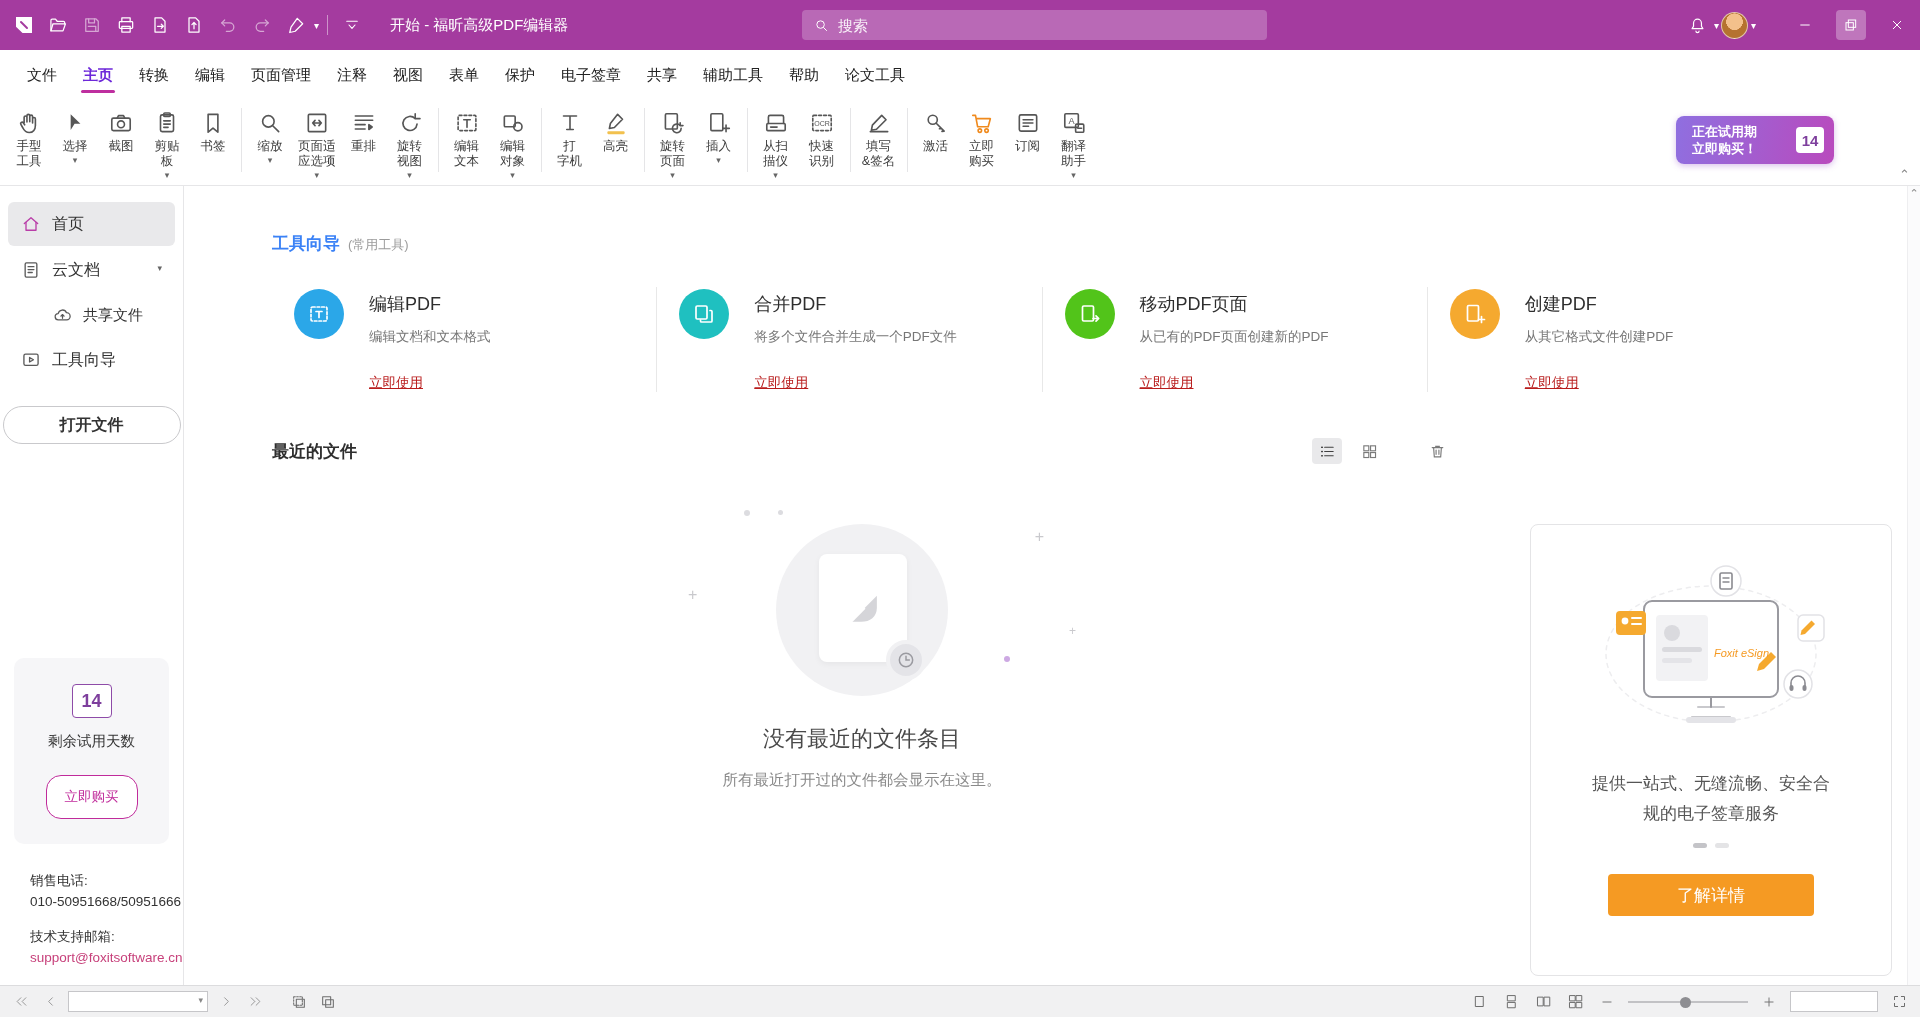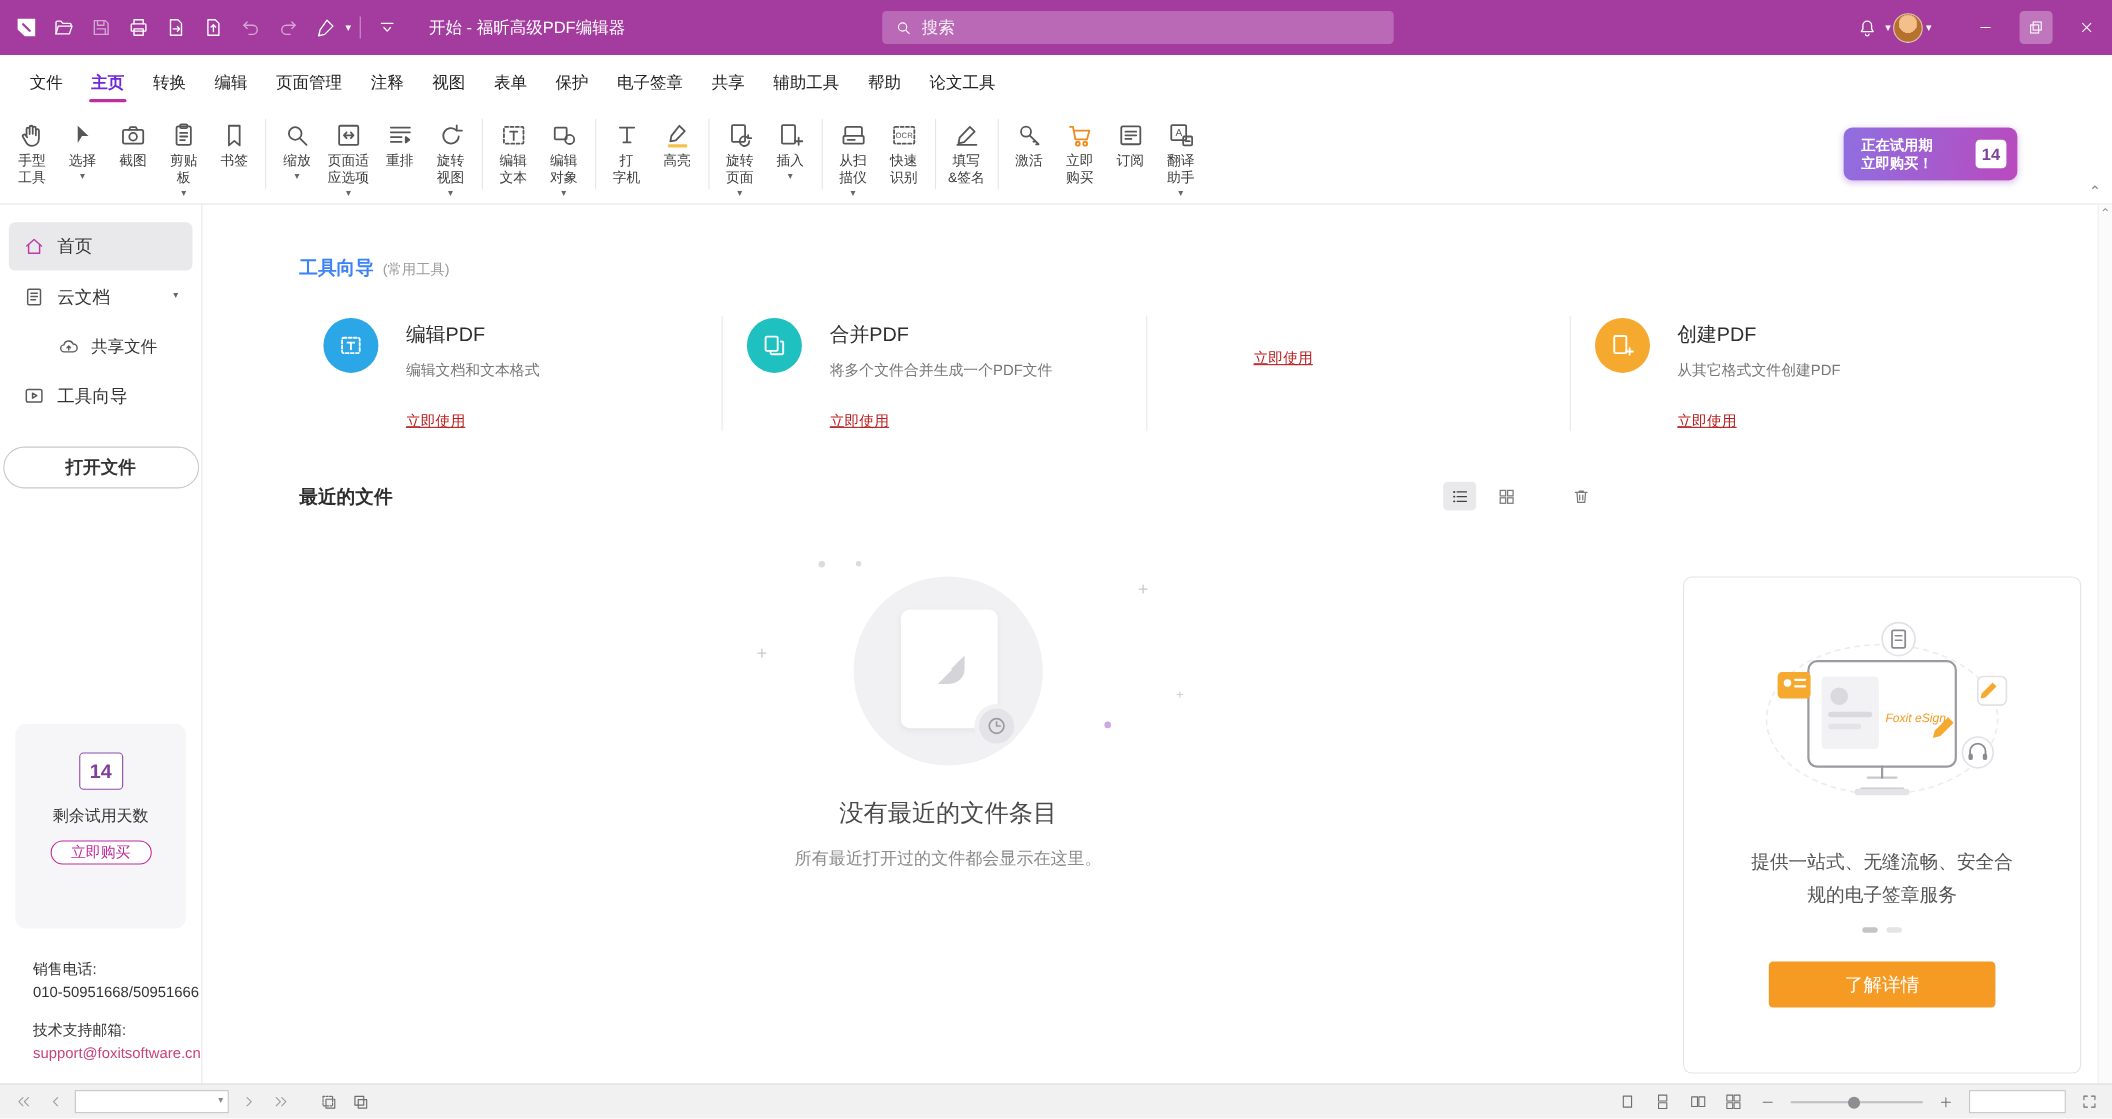--- a/index.html
+++ b/index.html
@@ -56,21 +56,21 @@
   .side-item { height:44px; display:flex; align-items:center; gap:11px; margin:2px 8px; padding:0 13px; border-radius:6px; font-size:16px; color:#333; }
   .side-item.active { background:#E9E9EB; }
   .side-item svg { stroke:#5A5A5A; fill:none; stroke-width:1.6; stroke-linecap:round; stroke-linejoin:round; flex-shrink:0; }
   .side-item.active svg { stroke:#B93DA8; }
   .side-item .caret { margin-left:auto; }
   .side-item.sub { margin-left:40px; font-size:15px; height:42px; }
   .open-btn { margin:24px auto 0; display:flex; width:178px; height:38px; border:1px solid #C9C9CC; border-radius:19px; align-items:center; justify-content:center; font-size:16px; font-weight:bold; color:#333; background:#fff; }
   .trial-card { position:absolute; left:14px; right:14px; top:472px; height:186px; background:#F6F6F8; border-radius:10px; display:flex; flex-direction:column; align-items:center; }
   .trial-card .big-days { margin-top:26px; min-width:40px; height:34px; padding:0 8px; background:#fff; border:1px solid #8E4BA8; border-radius:4px; color:#7E3F9D; font-weight:bold; font-size:18px; display:flex; align-items:center; justify-content:center; }
   .trial-card .cap { margin-top:14px; font-size:14.5px; color:#333; }
-  .trial-card .buy { margin-top:13px; padding:1px 18px; border:1px solid #C02B9B; border-radius:15px; color:#C02B9B; font-size:13.5px; background:#fff; }
+  .trial-card .buy { margin-top:24px; padding:12px 18px; border:1px solid #C02B9B; border-radius:15px; color:#C02B9B; font-size:13.5px; background:#fff; }
   .contact { position:absolute; left:30px; top:684px; font-size:13.5px; color:#333; line-height:21px; }
   .contact .grp { margin-bottom:14px; }
   .contact a { color:#C7417B; text-decoration:none; }
 
   
   .content { flex:1; position:relative; padding-left:88px; }
   .tools-title-row { margin-top:46px; display:flex; align-items:baseline; gap:8px; }
   .tools-title { font-size:17px; font-weight:bold; color:#3b82f6; }
   .tools-sub { font-size:13px; color:#9B9B9B; }
   .tools-row { display:flex; margin-top:32px; width:1540px; }
@@ -603,20 +603,32 @@
                 </svg>
             </span>
             <div>
               <div class="tool-name">合并PDF</div>
               <div class="tool-desc">将多个文件合并生成一个PDF文件</div>
             </div>
           </div>
           <a href="#" class="tool-action">立即使用</a>
         </div>
         <div class="tool-card">
+          <div class="tool-main">
+            <span class="tool-icon" style="background: rgb(82, 196, 26);">
+              <svg width="24" height="24" viewBox="0 0 24 24">
+                  <rect x="4.5" y="4" width="11" height="15" rx="1.2"></rect>
+                  <path d="M15 16.5h5.5M18 13.8l2.7 2.7-2.7 2.7"></path>
+                </svg>
+            </span>
+            <div>
+              <div class="tool-name">移动PDF页面</div>
+              <div class="tool-desc">从已有的PDF页面创建新的PDF</div>
+            </div>
+          </div>
           <a href="#" class="tool-action">立即使用</a>
         </div>
         <div class="tool-card">
           <div class="tool-main">
             <span class="tool-icon" style="background: rgb(245, 169, 47);">
               <svg width="24" height="24" viewBox="0 0 24 24">
                   <rect x="4.5" y="3.5" width="11" height="15.5" rx="1.2"></rect>
                   <path d="M18.5 14.5v6M15.5 17.5h6"></path>
                 </svg>
             </span>

